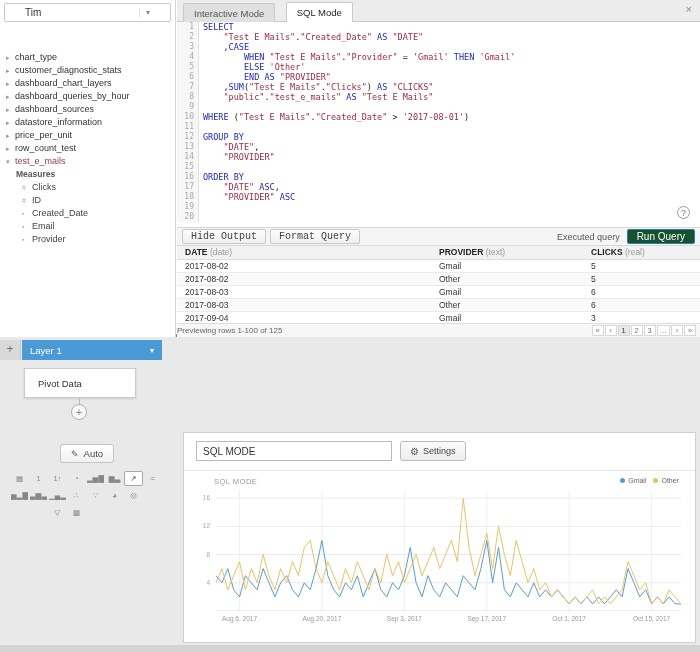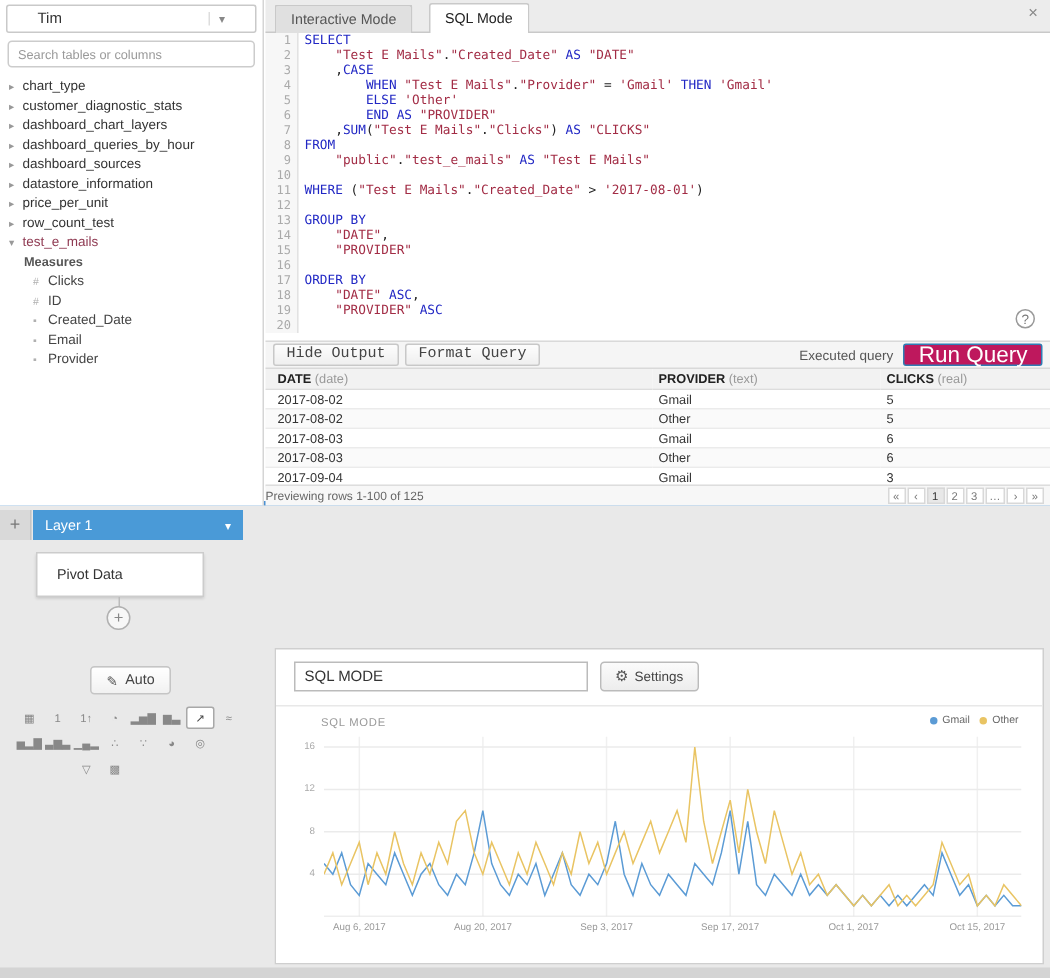--- a/index.html
+++ b/index.html
@@ -35,21 +35,21 @@
   .code{flex:1;padding-left:4px}
   .cl{height:10px;line-height:10px;font-size:8.5px;color:#222;white-space:pre}
   .kw{color:#2127c4}
   .str{color:#a22c45}
   .help-badge{position:absolute;right:10px;top:206px;width:13px;height:13px;border:1px solid #999;border-radius:50%;font-size:9px;line-height:12px;text-align:center;color:#777;cursor:pointer;background:#fff}
 
   .output-bar{position:absolute;left:0;top:227px;right:0;height:19px;background:#f5f5f5;border-top:1px solid #d9d9d9;border-bottom:1px solid #d9d9d9;display:flex;align-items:center;padding:0 5px;gap:4px}
   .obtn{font-size:10px;height:15px;line-height:13px;padding:0 8px;background:linear-gradient(#fdfdfd,#efefef);border:1px solid #c8c8c8;border-radius:2px;color:#444;cursor:pointer;font-family:Liberation Mono, monospace}
   .spacer{flex:1}
   .executed{font-size:9px;color:#555;margin-right:3px}
-  .run-btn{font-size:15px;height:15px;line-height:13px;padding:0 9px;background:#be185d;border:1px solid #2f7cb4;border-radius:2px;color:#fff;cursor:pointer;font-family:"Liberation Sans",sans-serif}
+  .run-btn{font-size:10px;height:15px;line-height:13px;padding:0 9px;background:#14532d;border:1px solid #2f7cb4;border-radius:2px;color:#fff;cursor:pointer;font-family:"Liberation Sans",sans-serif}
 
   .results{position:absolute;left:0;top:246px;width:100%;border-collapse:collapse;font-size:8.5px}
   .results th{height:13px;text-align:left;font-weight:bold;color:#222;background:#f2f2f2;border-bottom:1px solid #ddd;padding:0 4px}
   .results th:first-child,.results td:first-child{padding-left:8px}
   .results td{height:13px;color:#333;border-bottom:1px solid #ebebeb;padding:0 4px}
   .results tr:nth-child(even) td{background:#fafafa}
   .coltype{color:#999;font-weight:normal}
 
   .pagebar{position:absolute;left:0;top:323px;right:0;height:14px;background:#f7f7f7;border-top:1px solid #ddd}
   .preview{position:absolute;left:0;right:0;top:2px;text-align:left;font-size:8px;color:#666}
@@ -98,21 +98,20 @@
 <body>
 
 <div class="app">
 
   <div class="top-panel">
     <aside class="sidebar">
       <div class="schema-select">
         <span>Tim</span>
         <span class="caret">▾</span>
       </div>
-      <input class="search" placeholder="Search tables or columns" style="">
       <div class="tree">
           <div class="titem"><span class="tcaret">▸</span><span class="tlabel">chart_type</span></div>
           <div class="titem"><span class="tcaret">▸</span><span class="tlabel">customer_diagnostic_stats</span></div>
           <div class="titem"><span class="tcaret">▸</span><span class="tlabel">dashboard_chart_layers</span></div>
           <div class="titem"><span class="tcaret">▸</span><span class="tlabel">dashboard_queries_by_hour</span></div>
           <div class="titem"><span class="tcaret">▸</span><span class="tlabel">dashboard_sources</span></div>
           <div class="titem"><span class="tcaret">▸</span><span class="tlabel">datastore_information</span></div>
           <div class="titem"><span class="tcaret">▸</span><span class="tlabel">price_per_unit</span></div>
           <div class="titem"><span class="tcaret">▸</span><span class="tlabel">row_count_test</span></div>
           <div class="titem expanded"><span class="tcaret">▾</span><span class="tlabel">test_e_mails</span></div>
@@ -156,21 +155,20 @@
             <div class="ln">20</div>
           </div>
         <div class="code">
             <div class="cl"><span class="kw">SELECT</span></div>
             <div class="cl">    <span class="str">"Test E Mails"</span>.<span class="str">"Created_Date"</span> <span class="kw">AS</span> <span class="str">"DATE"</span></div>
             <div class="cl">    ,<span class="kw">CASE</span></div>
             <div class="cl">        <span class="kw">WHEN</span> <span class="str">"Test E Mails"</span>.<span class="str">"Provider"</span> = <span class="str">'Gmail'</span> <span class="kw">THEN</span> <span class="str">'Gmail'</span></div>
             <div class="cl">        <span class="kw">ELSE</span> <span class="str">'Other'</span></div>
             <div class="cl">        <span class="kw">END</span> <span class="kw">AS</span> <span class="str">"PROVIDER"</span></div>
             <div class="cl">    ,<span class="kw">SUM</span>(<span class="str">"Test E Mails"</span>.<span class="str">"Clicks"</span>) <span class="kw">AS</span> <span class="str">"CLICKS"</span></div>
-            <div class="cl"><span class="kw">FROM</span></div>
             <div class="cl">    <span class="str">"public"</span>.<span class="str">"test_e_mails"</span> <span class="kw">AS</span> <span class="str">"Test E Mails"</span></div>
             <div class="cl">&nbsp;</div>
             <div class="cl"><span class="kw">WHERE</span> (<span class="str">"Test E Mails"</span>.<span class="str">"Created_Date"</span> &gt; <span class="str">'2017-08-01'</span>)</div>
             <div class="cl">&nbsp;</div>
             <div class="cl"><span class="kw">GROUP</span> <span class="kw">BY</span></div>
             <div class="cl">    <span class="str">"DATE"</span>,</div>
             <div class="cl">    <span class="str">"PROVIDER"</span></div>
             <div class="cl">&nbsp;</div>
             <div class="cl"><span class="kw">ORDER</span> <span class="kw">BY</span></div>
             <div class="cl">    <span class="str">"DATE"</span> <span class="kw">ASC</span>,</div>

